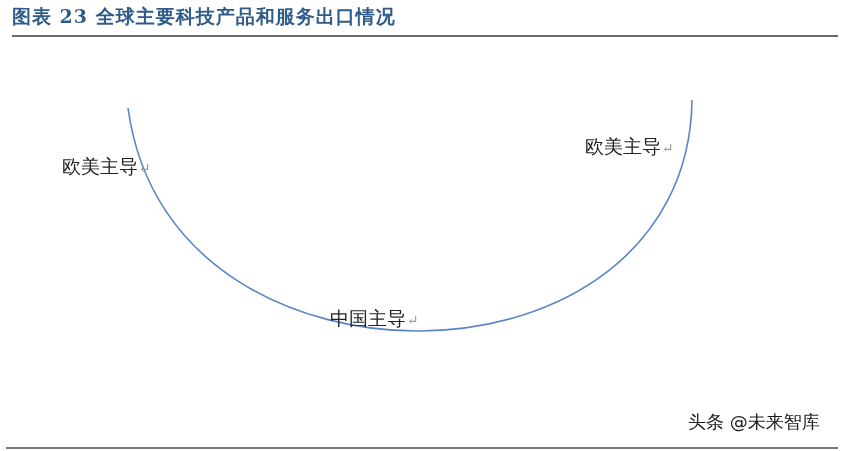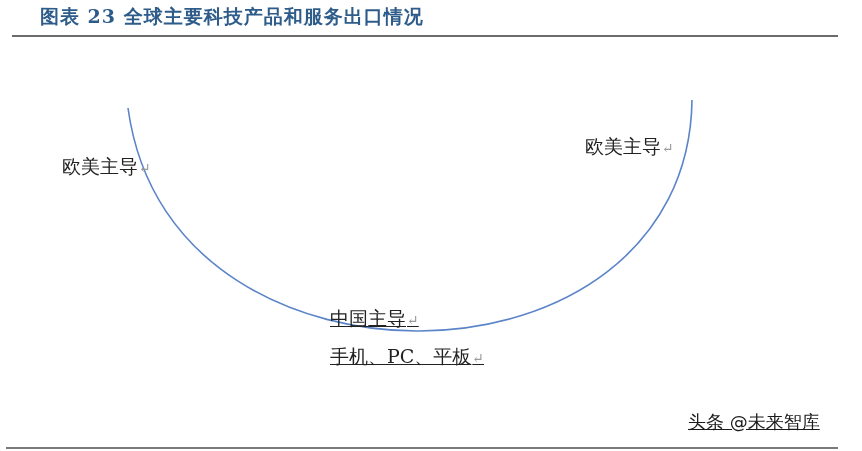--- a/index.html
+++ b/index.html
@@ -16,21 +16,20 @@
     }
     .figure-title {
       position: absolute;
       left: 12px;
       top: 4px;
       font-size: 19px;
       font-weight: bold;
       color: #2e5c8a;
       letter-spacing: 1px;
       white-space: nowrap;
-      margin-left: 28px;
     }
     .title-rule {
       position: absolute;
       left: 12px;
       top: 35px;
       width: 826px;
       height: 2px;
       background: #6b6b6b;
     }
     .arc-svg {
@@ -57,21 +56,20 @@
       margin-left: 1px;
     }
     .watermark {
       position: absolute;
       left: 688px;
       top: 410px;
       font-family: "DejaVu Sans", "Liberation Sans", sans-serif;
       font-size: 18px;
       color: #1a1a1a;
       white-space: nowrap;
-      text-decoration: underline;
     }
     .bottom-rule {
       position: absolute;
       left: 6px;
       top: 447px;
       width: 832px;
       height: 2px;
       background: #7a7a7a;
     }
   </style>
@@ -90,23 +88,20 @@
     <span>欧美主导</span><span class="para-mark">↵</span>
   </span>
 </div>
 
 <div class="label-block" style="left:585px; top:128px; width:222px;">
   <span class="label-line">
     <span>欧美主导</span><span class="para-mark">↵</span>
   </span>
 </div>
 
-<div class="label-block" style="left:330px; top:300px; width:186px;text-decoration:underline;">
+<div class="label-block" style="left:330px; top:300px; width:186px;">
   <span class="label-line">
     <span>中国主导</span><span class="para-mark">↵</span>
-  </span>
-  <span class="label-line">
-    <span>手机、PC、平板</span><span class="para-mark">↵</span>
   </span>
 </div>
 
 <div class="watermark">头条 @未来智库</div>
 <div class="bottom-rule"></div>
 
 </body></html>

